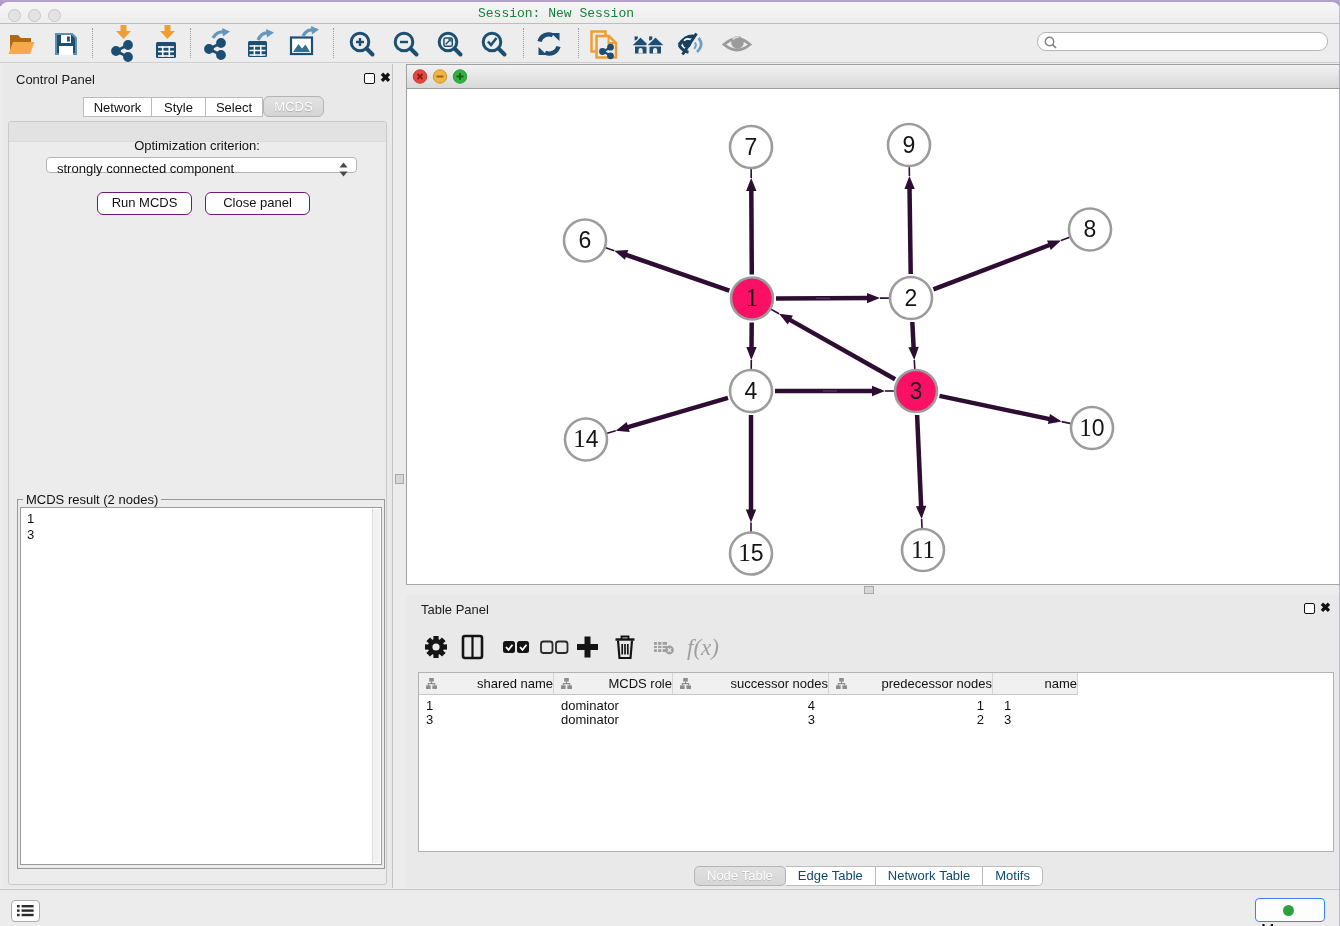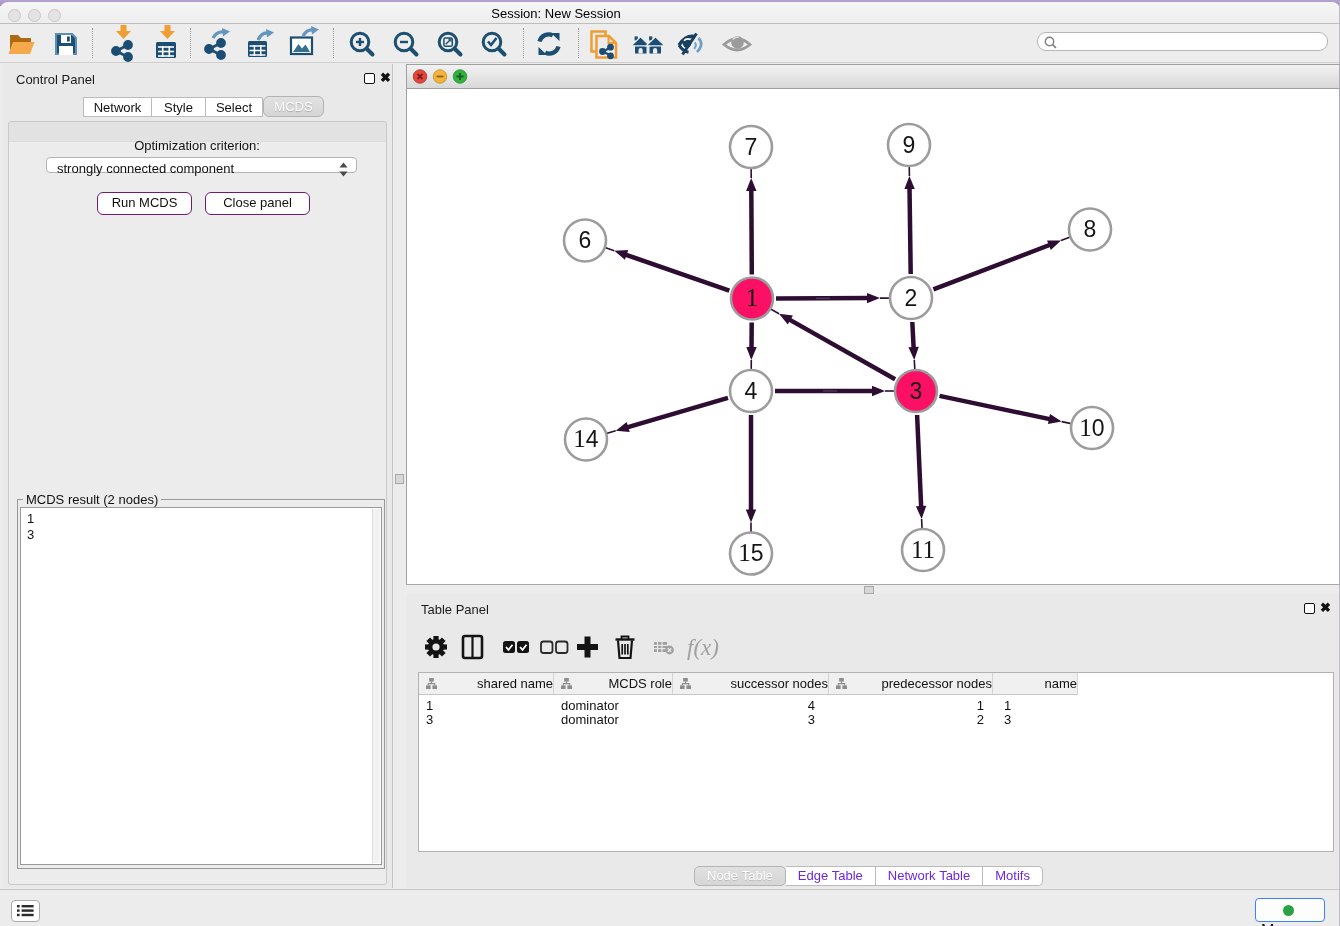--- a/index.html
+++ b/index.html
@@ -4,21 +4,21 @@
 html,body{margin:0;padding:0;}
 body{width:1340px;height:926px;position:relative;overflow:hidden;background:#ececec;
   font-family:"Liberation Sans",sans-serif;-webkit-font-smoothing:antialiased;}
 .abs{position:absolute;}
 
 #topstrip{left:0;top:0;width:1340px;height:6px;background:linear-gradient(#b6a3ce,#a58dc0);}
 #titlebar{left:0;top:2px;width:1340px;height:21px;background:linear-gradient(#f6f6f6,#ededed);
   border-bottom:1px solid #bdbdbd;border-radius:8px 8px 0 0;}
 #titlebar .light{position:absolute;top:7px;width:11px;height:11px;border-radius:50%;
   background:#e4e2e4;border:1px solid #c9c7c9;}
-#title-text{left:0;top:6px;width:1112px;text-align:center;font-size:13px;color:#000000;}
+#title-text{left:0;top:6px;width:1112px;text-align:center;font-size:13px;color:#15803d;font-family:Liberation Mono, monospace;}
 
 #toolbar{left:0;top:24px;width:1340px;height:38px;background:#ededed;border-bottom:1px solid #cecece;}
 .sep{position:absolute;top:4px;height:30px;width:0;border-left:1px dotted #9a9a9a;}
 #searchbox{position:absolute;left:1037px;top:8px;width:289px;height:17px;background:#fff;
   border:1px solid #b5b5b5;border-radius:9px;}
 
 #cpanel{left:2px;top:64px;width:390px;height:824px;background:#e9e9e9;border-right:1px solid #c4c4c4;}
 #cp-title{left:14px;top:8px;font-size:13px;color:#1c1c1c;}
 .winbtn-sq{position:absolute;width:9px;height:9px;border:1.5px solid #111;border-radius:2px;background:#fff;}
 .winbtn-x{position:absolute;font-size:13px;font-weight:bold;color:#111;line-height:10px;}
@@ -45,21 +45,21 @@
 #net-title{left:0;top:5px;width:932px;text-align:center;font-size:13px;color:#111;}
 
 #tpanel{left:406px;top:594px;width:934px;height:294px;background:#e9e9e9;}
 #tp-title{left:15px;top:8px;font-size:13px;color:#1c1c1c;}
 #tbl-area{left:12px;top:78px;width:914px;height:178px;background:#fff;border:1px solid #b2b2b2;}
 .hcell{position:absolute;top:0;height:22px;background:#f0f0f0;border-right:1px solid #d4d4d4;
   border-bottom:1px solid #c6c6c6;box-sizing:border-box;font-size:13px;color:#111;}
 .hcell span{position:absolute;top:3px;width:100%;text-align:right;}
 .rowtxt{position:absolute;font-size:13px;color:#111;}
 .btab{height:18px;line-height:18px;background:#fff;border:1px solid #bbb;border-left:none;
-  font-size:13px;color:#6d28d9;text-align:center;padding:0 12px;}
+  font-size:13px;color:#0c4a6e;text-align:center;padding:0 12px;}
 
 #statusbar{left:0;top:889px;width:1340px;height:37px;background:#ececec;border-top:1px solid #c6c6c6;}
 #listbtn{left:11px;top:10px;width:27px;height:20px;background:#fdfdfd;border:1px solid #ababab;border-radius:4px;}
 #membtn{left:1255px;top:8px;width:68px;height:22px;background:#fdfdfd;border:1px solid #3b82f6;border-radius:4px;
   font-size:16px;color:#111;line-height:21px;text-align:center;}
 svg{position:absolute;overflow:visible;}
 </style></head>
 <body>
 <div id="topstrip" class="abs"></div>
 <div id="titlebar" class="abs">

